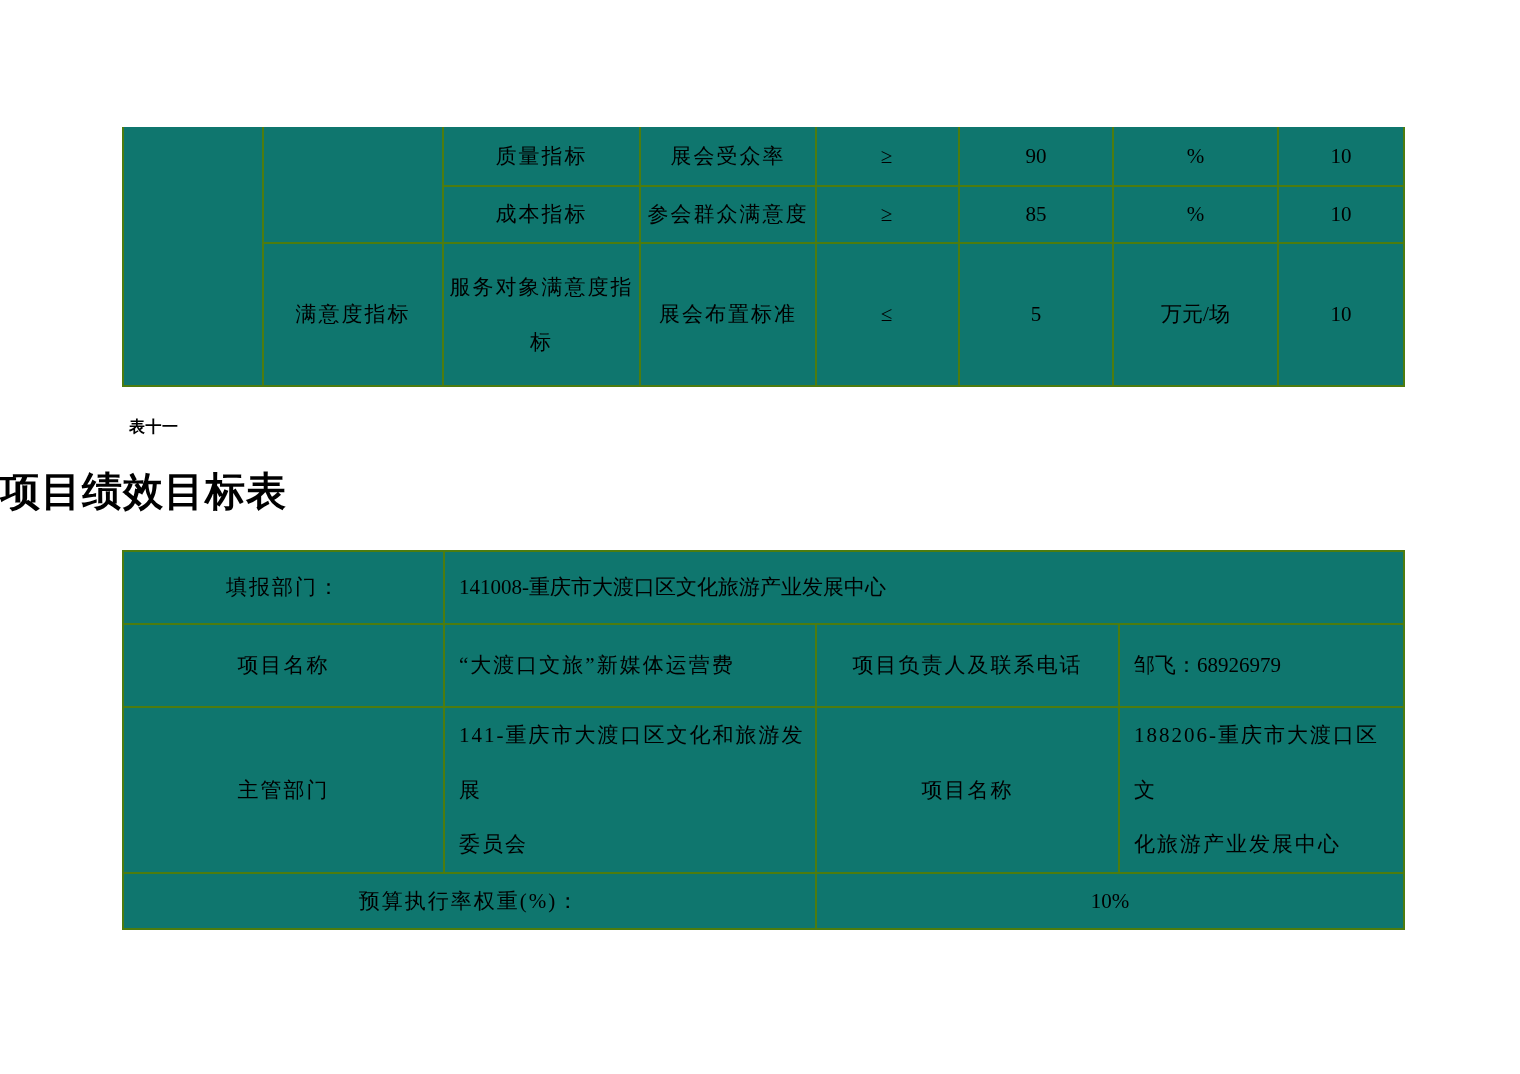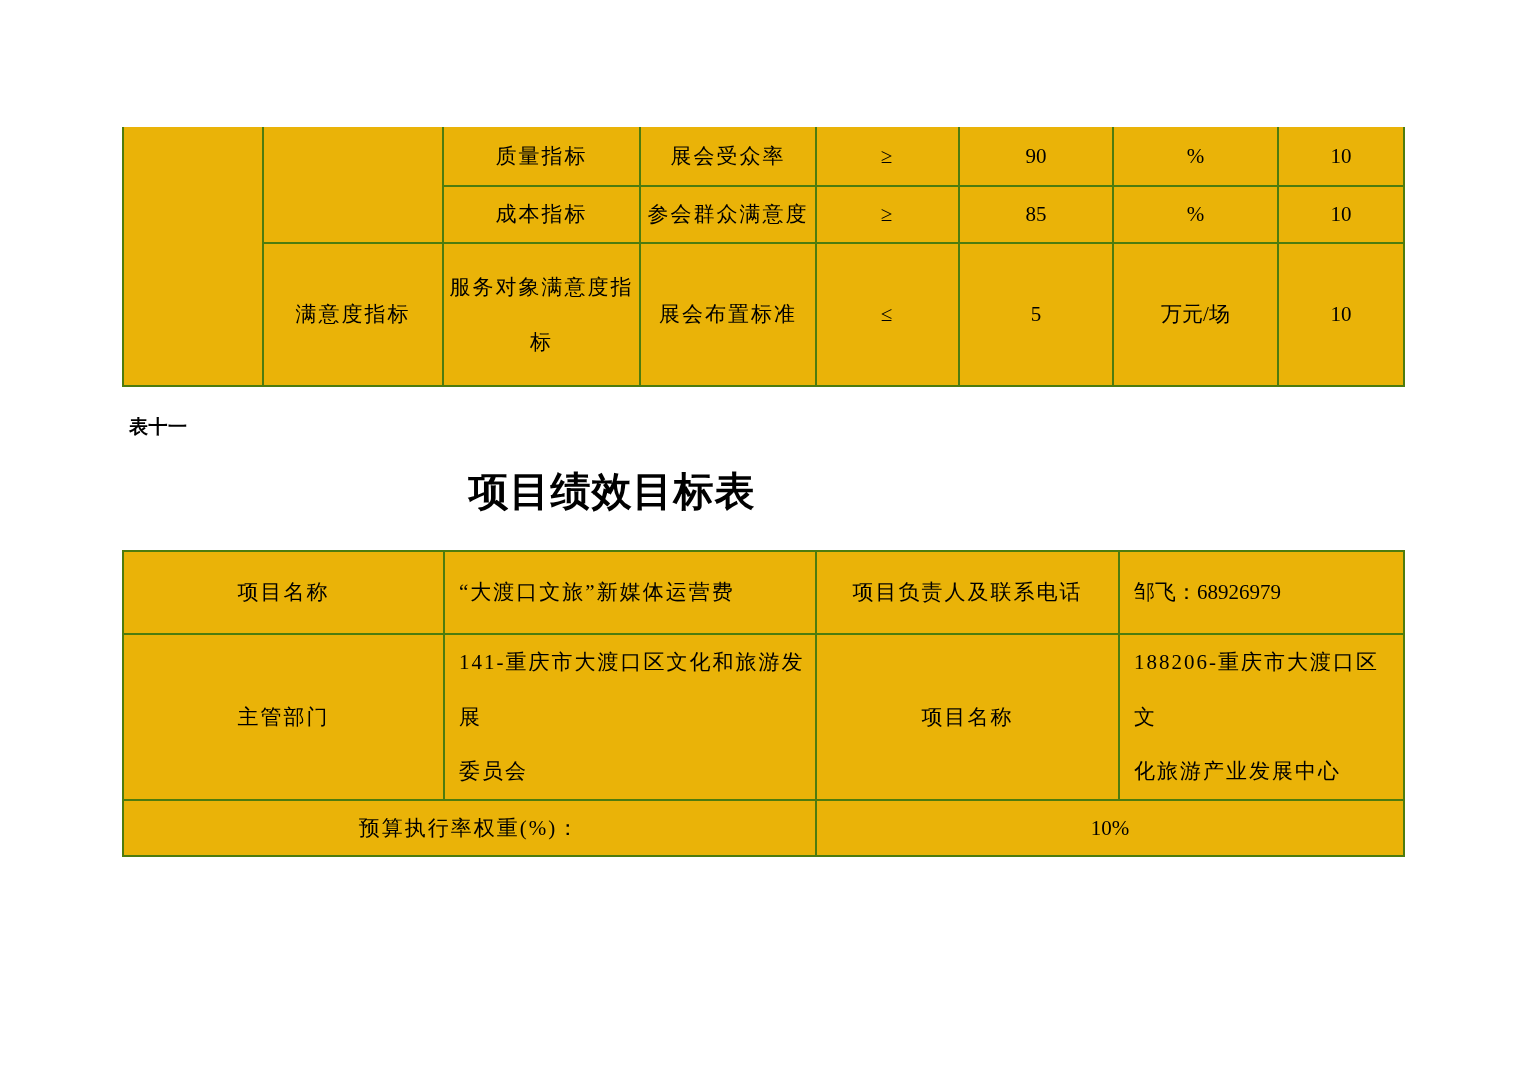--- a/index.html
+++ b/index.html
@@ -7,21 +7,21 @@
     width:1520px;height:1074px;background:#ffffff;color:#000;
     font-family:"Liberation Serif","DejaVu Serif",serif;
     position:relative;overflow:hidden;
   }
   .page{position:absolute;inset:0;background:#fff;}
 
   table{
     position:absolute;
     border-collapse:collapse;
     table-layout:fixed;
-    background:#eab308;
+    background:#0f766e;
   }
   td{
     border:2px solid #4d7c0f;
     font-size:21px;
     line-height:2.6;
     text-align:center;
     vertical-align:middle;
     padding:0 4px;
     letter-spacing:2px;
     overflow:hidden;
@@ -42,25 +42,25 @@
   .t2 tr.r2{height:83px;margin-left:8px;}
   .t2 tr.r3{height:113px;}
   .t2 tr.r4{height:56px;}
   .t2 td.left{text-align:left;padding-left:14px;padding-right:6px;}
   .t2 td.wrap{white-space:pre-line;margin-left:31px;}
   .t2 td.num{letter-spacing:0;}
 
   .table-label{
     position:absolute;left:129px;top:415px;
     font-family:"Liberation Sans","DejaVu Sans",sans-serif;
-    font-weight:bold;font-size:19px;line-height:24px;letter-spacing:0.5px;
+    font-weight:bold;font-size:16px;line-height:24px;letter-spacing:0.5px;
   }
   .doc-title{
     position:absolute;left:0;top:466px;width:1224px;margin:0;
-    text-align:center;font-weight:bold;font-size:40px;line-height:52px;
+    text-align:left;font-weight:bold;font-size:40px;line-height:52px;
     letter-spacing:1px;
     font-family:"Liberation Serif","DejaVu Serif",serif;
   }
 </style>
 </head>
 <body>
 
 <div class="page">
 
   <table class="t1">
@@ -111,20 +111,24 @@
   <h1 class="doc-title">项目绩效目标表</h1>
 
   <table class="t2">
     <colgroup>
       <col style="width:321px">
         <col style="width:372px">
       <col style="width:303px">
         <col style="width:285px">
     </colgroup>
     <tbody>
+      <tr class="r1">
+        <td>填报部门：</td>
+        <td colspan="3" class="left num">141008-重庆市大渡口区文化旅游产业发展中心</td>
+      </tr>
       <tr class="r2">
         <td>项目名称</td>
         <td class="left">“大渡口文旅”新媒体运营费</td>
         <td>项目负责人及联系电话</td>
         <td class="left num">邹飞：68926979</td>
       </tr>
       <tr class="r3">
         <td>主管部门</td>
         <td class="left wrap">141-重庆市大渡口区文化和旅游发展
 委员会</td>

